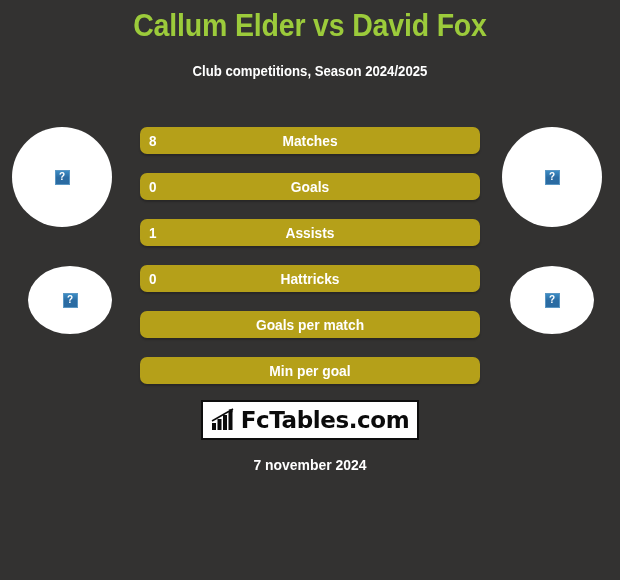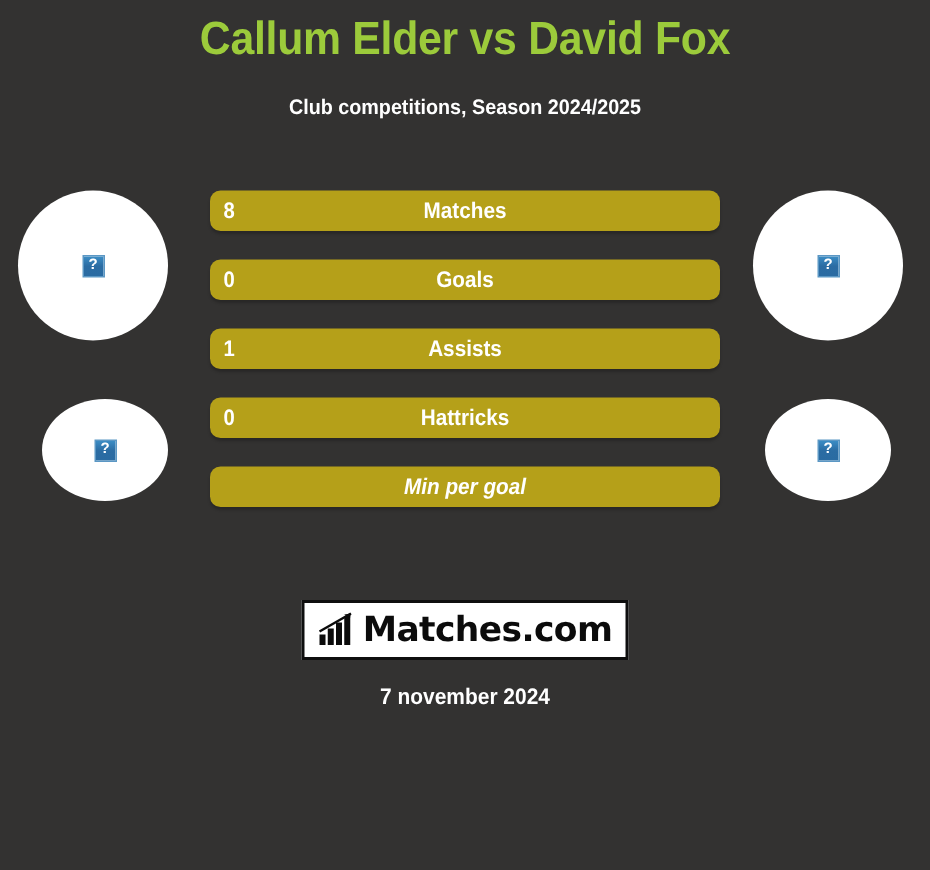--- a/index.html
+++ b/index.html
@@ -90,21 +90,21 @@
     width: 340px;
   }
   .bar-row {
     position: relative;
     height: 27px;
     margin-bottom: 19px;
     background: #b5a019;
     border-radius: 7px;
     box-shadow: 0 2px 2px rgba(0,0,0,0.22);
   }
-  .bar-row:last-child { margin-bottom: 16px; font-style: italic; }
+  .bar-row:last-child { margin-bottom: 16px; }
   .bar-value {
     position: absolute;
     left: 9px;
     top: 0;
     height: 27px;
     line-height: 27px;
     color: #ffffff;
     font-size: 15px;
     font-weight: bold;
     font-family: "Liberation Sans Narrow", "Liberation Sans", sans-serif;
@@ -210,37 +210,41 @@
     <div class="bar-row">
       <span class="bar-value">1</span>
       <span class="bar-label">Assists</span>
     </div>
 
     <div class="bar-row">
       <span class="bar-value">0</span>
       <span class="bar-label">Hattricks</span>
     </div>
 
+    <div class="bar-row">
+      <span class="bar-value"></span>
+      <span class="bar-label">Goals per match</span>
+    </div>
 
     <div class="bar-row">
       <span class="bar-value"></span>
       <span class="bar-label">Min per goal</span>
     </div>
 
   </div>
 
   <div class="logo-box">
     <div class="logo-inner">
       <svg class="logo-icon" width="26" height="24" viewBox="0 0 26 24">
         <rect x="1" y="15" width="4" height="7" fill="#0b0b0b"></rect>
         <rect x="6.5" y="11" width="4" height="11" fill="#0b0b0b"></rect>
         <rect x="12" y="7" width="4" height="15" fill="#0b0b0b"></rect>
         <rect x="17.5" y="3" width="4" height="19" fill="#0b0b0b"></rect>
         <path d="M1 13 L22 1" stroke="#0b0b0b" stroke-width="1.6" fill="none"></path>
         <path d="M22 1 L17.5 1.6 L21.2 4.6 Z" fill="#0b0b0b"></path>
       </svg>
-      <span class="logo-text">Matches.com</span>
+      <span class="logo-text">FcTables.com</span>
     </div>
   </div>
 
   <div class="date">7 november 2024</div>
 
 </div>
 
 </body></html>

